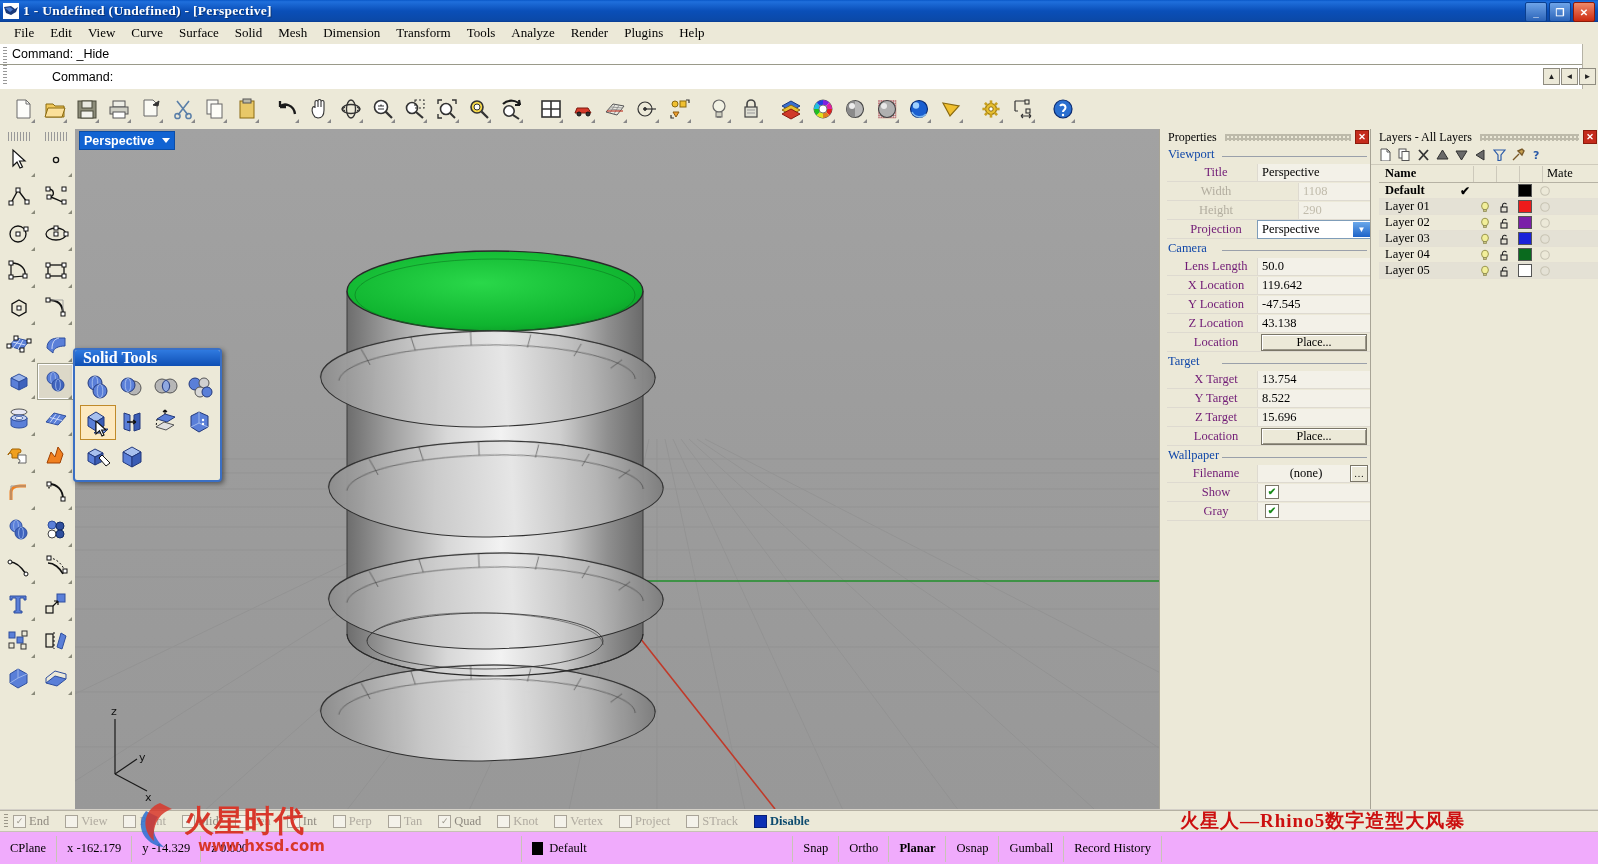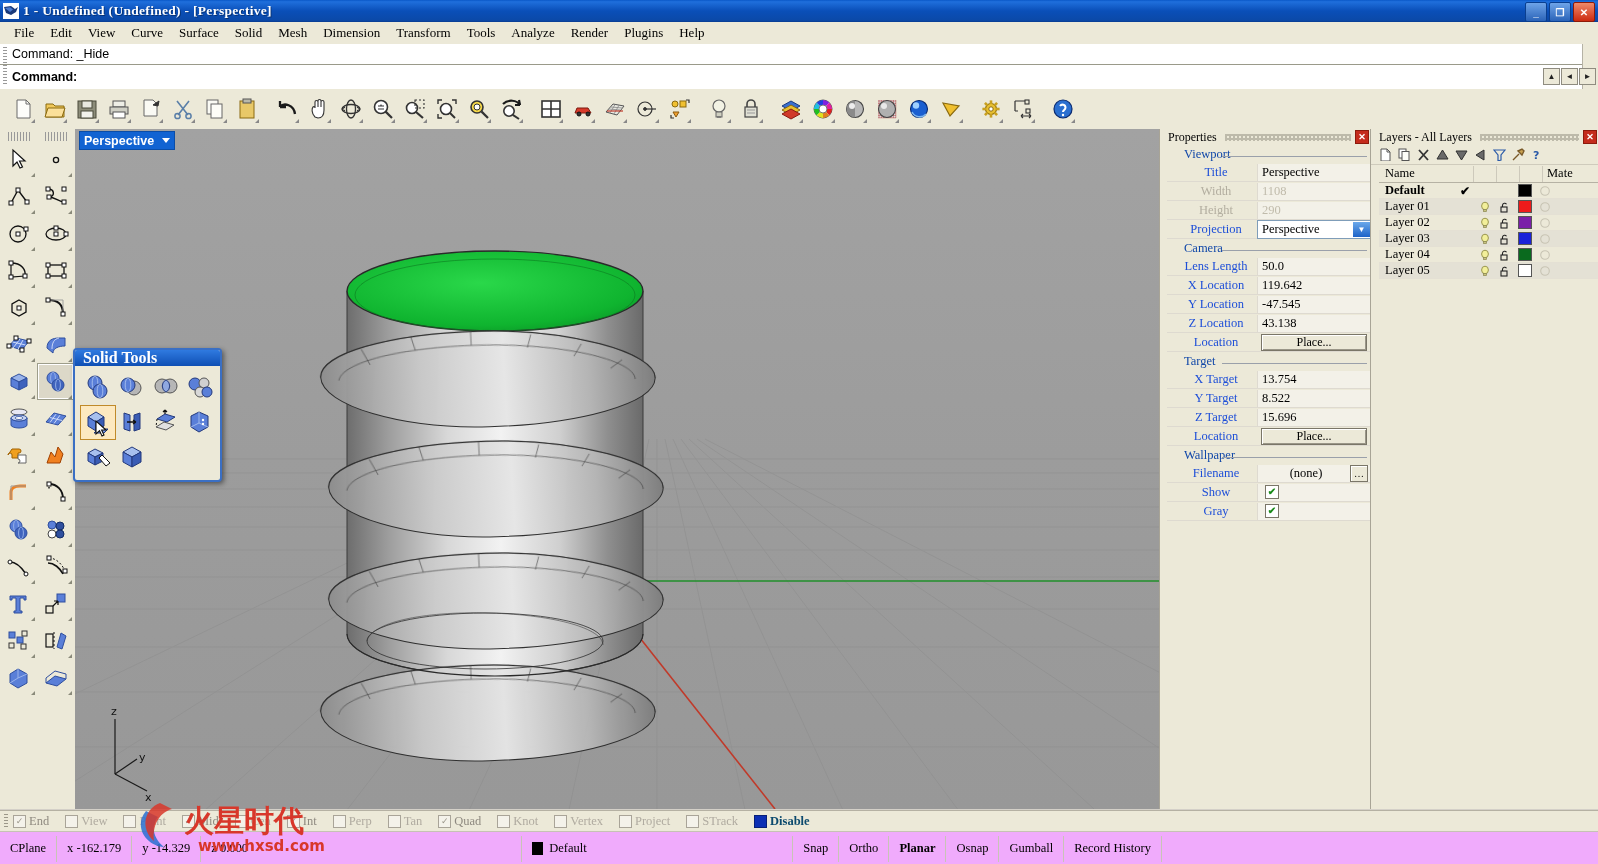--- a/index.html
+++ b/index.html
@@ -43,21 +43,21 @@
     padding:2px 8px;white-space:nowrap;cursor:default;
   }
 
   
   .cmdwrap{position:absolute;left:0;top:44px;width:1598px;height:45px;background:#fff;}
   .cmdline{
     height:20px;border-bottom:1px solid #9a9a8a;display:flex;align-items:center;
     padding-left:12px;font-family:"Liberation Sans",sans-serif;font-size:12.5px;color:#000;
     background:#fff;
   }
-  .cmdline.active{font-weight:bold;height:24px;border-bottom:2px solid #000000;}
+  .cmdline.active{font-weight:normal;height:24px;border-bottom:2px solid #000000;margin-left:40px;}
   .cmd-grip{position:absolute;left:3px;top:3px;width:4px;height:38px;
     background:repeating-linear-gradient(to bottom,#999 0 1px,transparent 1px 3px);}
   .cmd-scroll{position:absolute;right:0;top:0;width:15px;height:45px;background:#ece9d8;
      border-left:1px solid #b5b2a5;}
   .cmd-arrows{position:absolute;right:2px;top:24px;display:flex;gap:1px;}
   .sm-btn{
     width:15px;height:15px;background:#ece9d8;border:1px solid #8f8c80;
     font-size:8px;display:flex;align-items:center;justify-content:center;color:#222;
   }
 
@@ -147,40 +147,40 @@
   .pan-head .dots{flex:1;height:7px;
     background:repeating-linear-gradient(to right,#b9b5a6 0 2px,transparent 2px 4px),
                repeating-linear-gradient(to bottom,#b9b5a6 0 2px,transparent 2px 4px);
     background-size:4px 4px;margin-left:4px;opacity:.9;}
   .pan-x{
     width:12px;height:12px;background:#c42b1c;color:#fff;font-size:9px;font-weight:bold;
     display:flex;align-items:center;justify-content:center;border:1px solid #8c1a0c;
   }
   .grp-title{
     color:#1047a8;font-family:"Liberation Serif",serif;font-size:12.5px;
-    padding-left:24px;position:relative;height:18px;display:flex;align-items:center;
+    padding-left:8px;position:relative;height:18px;display:flex;align-items:center;
   }
   .grp-title::after{
     content:"";position:absolute;left:62px;right:4px;top:11px;height:1px;background:#9aa0aa;
   }
   .prow{
     display:flex;height:18px;align-items:center;border-bottom:1px solid #dedad0;
     margin-left:7px;
   }
   .pkey{
-    width:82px;font-family:"Liberation Serif",serif;font-size:12.5px;color:#1d4ed8;
+    width:82px;font-family:"Liberation Serif",serif;font-size:12.5px;color:#701a75;
     padding-left:8px;white-space:nowrap;overflow:hidden;
   }
   .pkey.dim{color:#b3aea0;}
   .pval{
     flex:1;font-family:"Liberation Serif",serif;font-size:12.5px;color:#000;
     padding-left:4px;background:#f3f1e8;height:17px;display:flex;align-items:center;
     border-left:1px solid #dedad0;
   }
-  .pval.dim{color:#c0bbab;}
+  .pval.dim{color:#c0bbab;margin-left:41px;}
   .sel-box{
     flex:1;height:17px;background:#fff;border:1px solid #7f9db9;display:flex;
     align-items:center;justify-content:space-between;font-family:"Liberation Serif",serif;
     font-size:12.5px;padding-left:4px;
   }
   .sel-arw{
     width:17px;height:15px;background:linear-gradient(to bottom,#6aa8ea,#1d63c8);
     display:flex;align-items:center;justify-content:center;color:#fff;font-size:8px;
   }
   .place-btn{
@@ -204,21 +204,21 @@
   .lay-toolbar{
     height:19px;display:flex;align-items:center;gap:6px;padding-left:8px;
     border-bottom:1px solid #cfcbbc;
   }
   .lay-ic{width:13px;height:13px;display:flex;align-items:center;justify-content:center;}
   .lay-head{
     height:17px;display:flex;align-items:center;background:#ece9d8;
     border-bottom:1px solid #b6b2a4;margin-left:8px;
   }
   .lh-name{width:88px;font-family:"Liberation Serif",serif;font-size:12.5px;padding-left:6px;
-    border-right:1px solid #cdc9bb;height:16px;display:flex;align-items:center;}
+    border-right:1px solid #cdc9bb;height:16px;display:flex;align-items:center;font-weight:bold;}
   .lh-c{width:22px;border-right:1px solid #cdc9bb;height:16px;}
   .lh-mat{flex:1;font-family:"Liberation Serif",serif;font-size:12.5px;padding-left:4px;
      color:#000;overflow:hidden;white-space:nowrap;}
   .lay-row{
     height:15px;display:flex;align-items:center;margin-left:8px;
     border-bottom:1px solid #e4e0d4;background:#ece9d8;
   }
   .lay-row:nth-child(even){background:#e4e1d5;}
   .lr-name{width:70px;font-family:"Liberation Serif",serif;font-size:12.5px;padding-left:6px;
     white-space:nowrap;}
@@ -1472,14 +1472,15 @@
     </div>
 
   <div class="wm wm1">
     <svg width="300" height="62" viewBox="0 0 300 62">
       <path d="M8 16 C-4 30 6 50 26 52 C16 44 12 32 20 22 Z" fill="#2a6fd0" opacity=".85"></path>
       <path d="M22 8 C6 14 2 34 16 46 C14 32 20 18 34 14 Z" fill="#d8372a" opacity=".85"></path>
       <text x="46" y="36" font-family="DejaVu Sans, sans-serif" font-size="30" font-weight="bold" fill="#d8372a">火星时代</text>
       <text x="60" y="56" font-family="DejaVu Sans, sans-serif" font-size="15" font-weight="bold" fill="#d8372a">www.hxsd.com</text>
     </svg>
   </div>
+  <div class="wm wm2">火星人—Rhino5数字造型大风暴</div>
 
 </div>
 
 </body></html>

